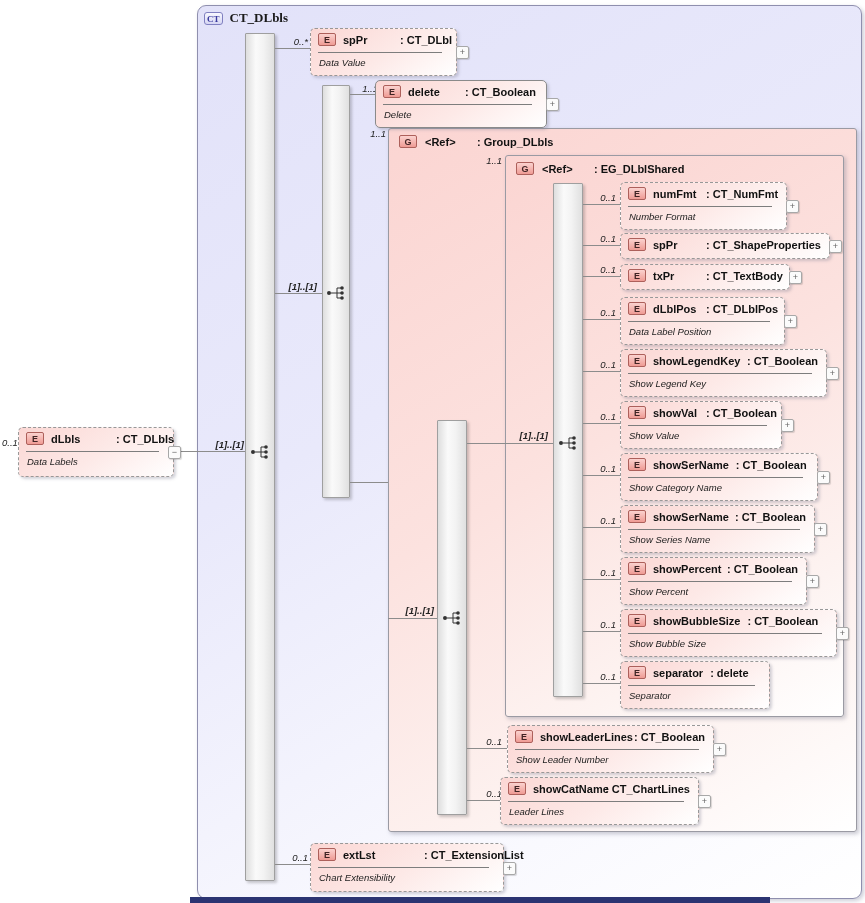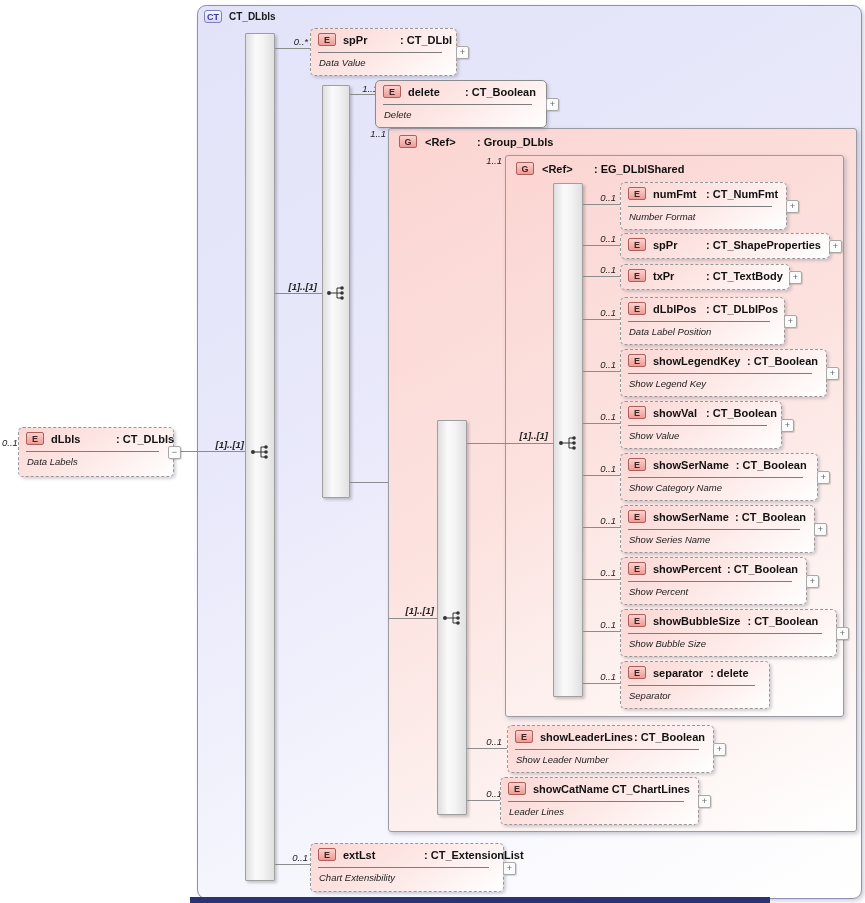--- a/index.html
+++ b/index.html
@@ -2,22 +2,22 @@
 <html><head>
 <meta charset="utf-8">
 <style>
   html,body{margin:0;padding:0;background:#fff;}
   #stage{position:relative;width:865px;height:903px;overflow:hidden;background:#fff;
          font-family:"Liberation Sans",sans-serif;}
   
   .ctbox{position:absolute;border:1px solid #8f8fae;border-radius:9px;
          background:linear-gradient(150deg,#e2e2f9 0%,#e9e9fb 40%,#f8f8fe 78%,#ffffff 100%);
          box-shadow:2px 2px 4px rgba(110,110,140,.35);}
-  .cthead{display:flex;align-items:center;gap:7px;padding:4px 0 0 6px;}
-  .cttitle{font-weight:bold;font-size:10px;color:#1a1a1a;}
+  .cthead{display:flex;align-items:center;gap:7px;padding:4px 0 0 6px;font-family:Liberation Serif, serif;}
+  .cttitle{font-weight:bold;font-size:13px;color:#1a1a1a;}
   
   .gbox{position:absolute;border:1px solid #9a9aa3;border-radius:3px;
         background:linear-gradient(150deg,#fbd5d2 0%,#fce2df 45%,#fdf3f1 80%,#ffffff 100%);
         box-shadow:2px 2px 4px rgba(120,120,140,.4);}
   .ghead{display:flex;align-items:center;gap:8px;padding:6px 0 0 10px;}
   
   .ebox{position:absolute;border:1px dashed #989898;border-radius:5px;
         background:linear-gradient(145deg,#fbd7d4 0%,#fde9e7 52%,#ffffff 100%);
         box-shadow:2px 2px 3px rgba(130,130,150,.35);}
   .ebox.solid{border-style:solid;border-color:#8a8a8a;}

